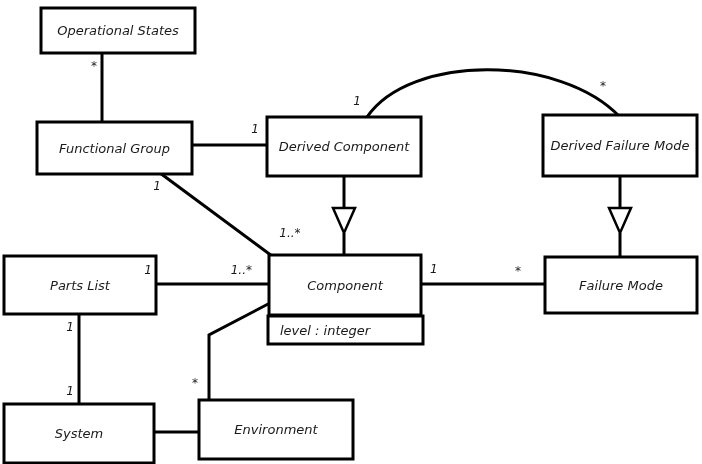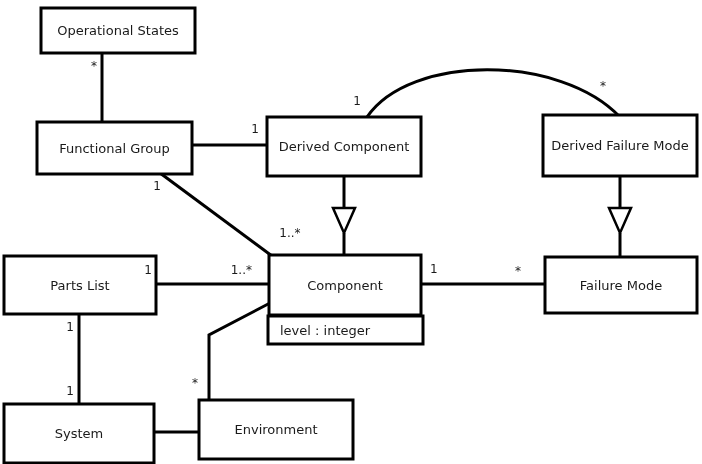--- a/index.html
+++ b/index.html
@@ -7,20 +7,21 @@
     padding: 0;
     background: #ffffff;
   }
   #diagram-root {
     position: relative;
     width: 702px;
     height: 464px;
     background: #ffffff;
     font-family: "DejaVu Sans", sans-serif;
     overflow: hidden;
+    font-style: italic;
   }
   svg#uml-canvas {
     display: block;
     width: 702px;
     height: 464px;
   }
   .uml-box {
     fill: #ffffff;
     stroke: #000000;
     stroke-width: 3;

